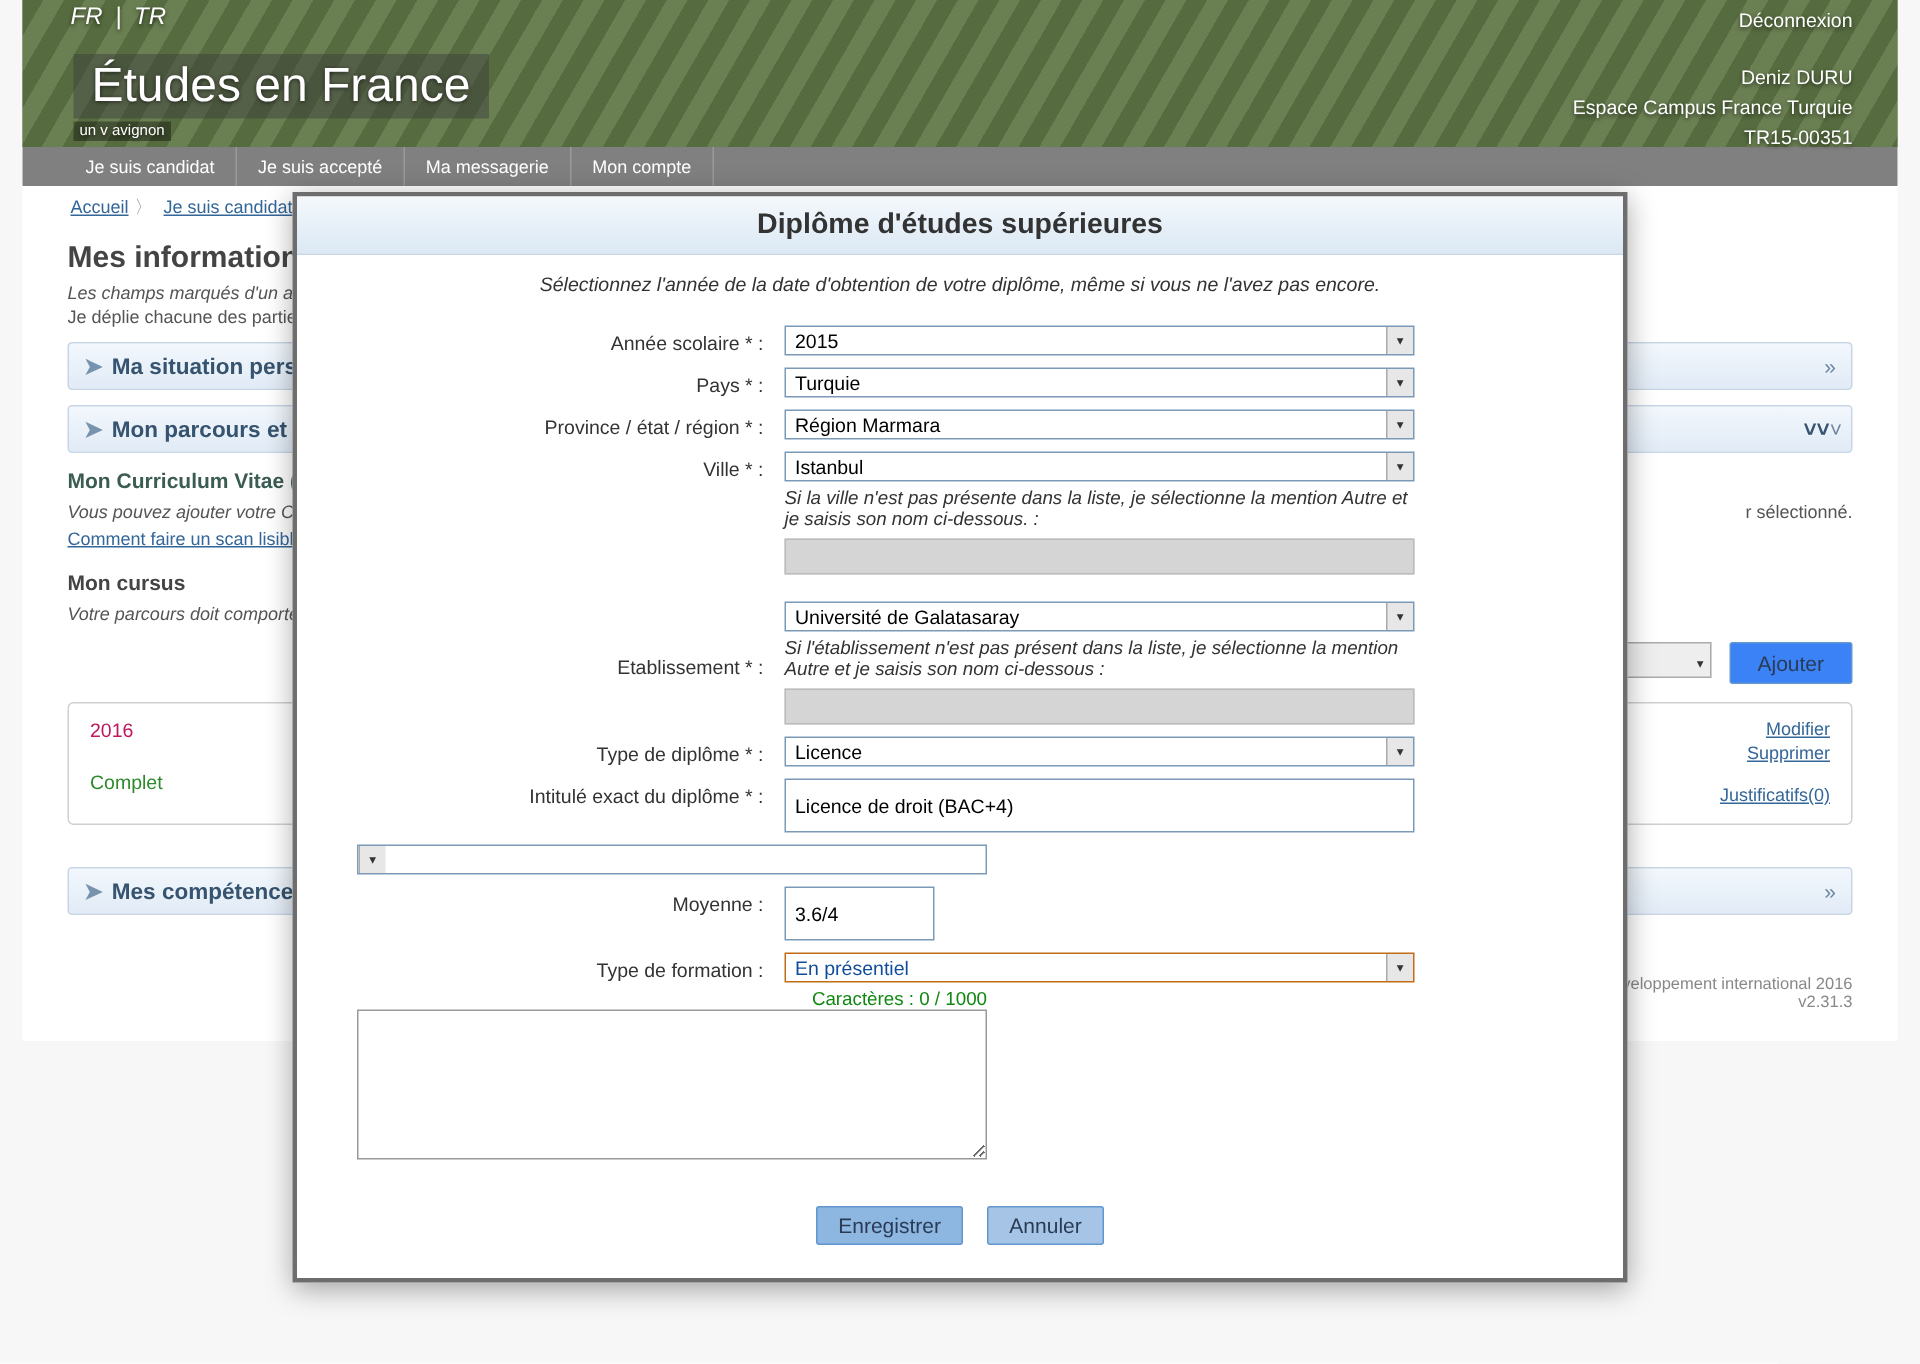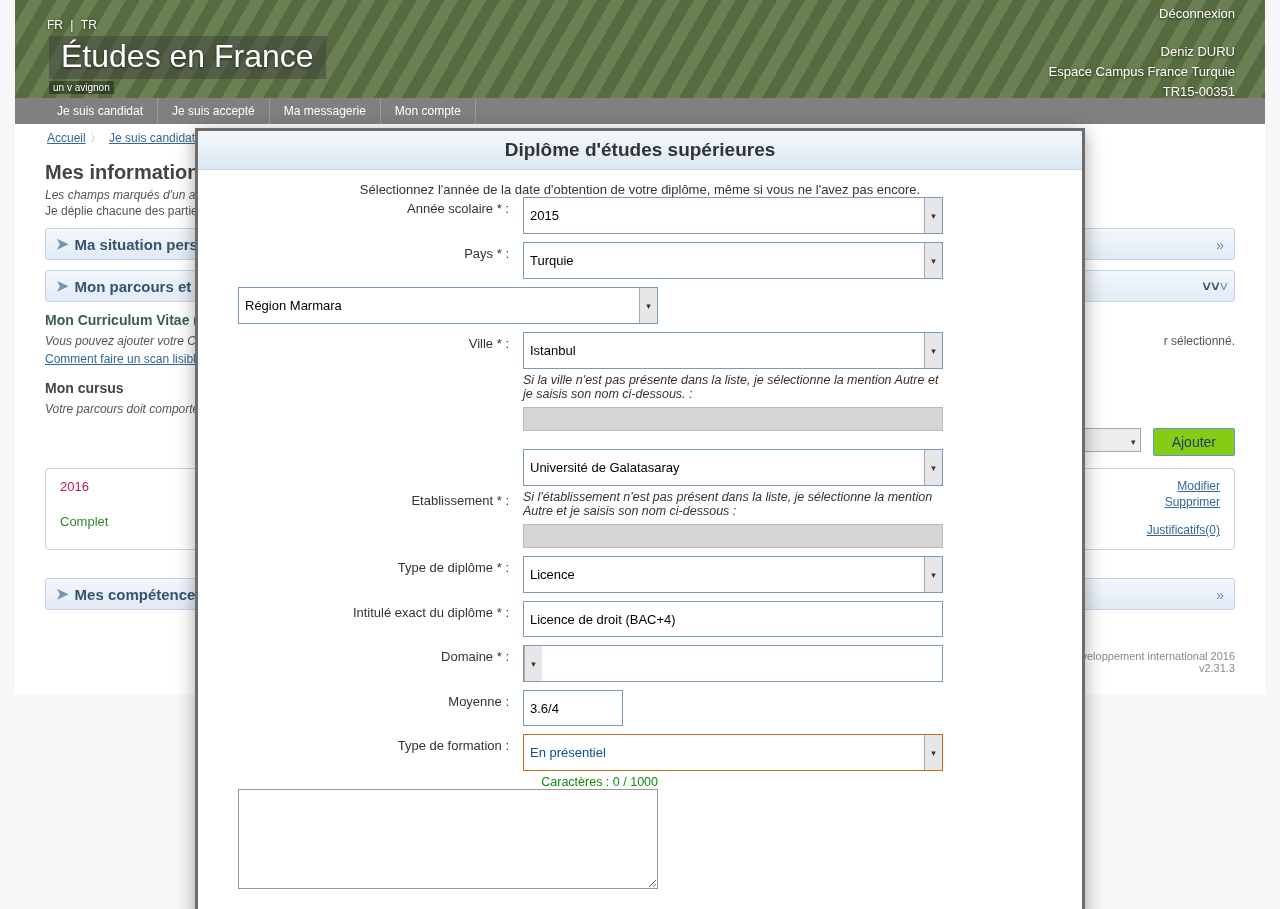--- a/index.html
+++ b/index.html
@@ -28,21 +28,21 @@
   .banner {
     position: relative;
     height: 98px;
     background:
       repeating-linear-gradient(120deg,#566b3f 0 12px,#6a7f52 12px 24px),
       linear-gradient(#6b7e56,#767f5e);
     color: #fff;
     text-shadow: 0 1px 3px rgba(0,0,0,.6);
   }
   .banner .lang {
-    position: absolute; top: 18px; left: 32px; font-size: 12px;
+    position: absolute; top: 3px; left: 32px; font-size: 16px; font-style: italic;
   }
   .banner .lang span { margin-right: 4px; }
   .banner .title {
     position: absolute; left: 34px; top: 36px;
     font-size: 32px; font-weight: 400;
     padding: 2px 12px 4px;
     background: rgba(60,60,60,.45);
   }
   .banner .userblock {
     position: absolute; right: 30px; top: 4px; text-align: right;
@@ -87,21 +87,21 @@
   .select-box {
     border: 1px solid #aaa; background:#eee; width:120px; height:24px;
     display:flex; align-items:center; justify-content:flex-end; padding-right:4px;
   }
   .btn {
     display:inline-block; background: var(--accent-blue);
     border:1px solid var(--accent-blue-dark);
     padding: 5px 18px; color:#2a3b55; font-size:14px; cursor:pointer;
     border-radius:2px;
   }
-  .btn.primary { background:#84cc16; }
+  .btn.primary { background:#3b82f6; }
   .btn.small { padding:4px 14px; font-size:14px; }
   .card {
     border:1px solid #d0d0d0; border-radius:4px;
     margin-top:12px; padding:10px 14px;
     display:flex; justify-content:space-between;
     min-height:80px;
   }
   .card .links a { display:block; color:#336699; text-decoration:underline; font-size:12px; text-align:right; margin-bottom:2px;}
   .card .year { color:#be185d; font-size:13px;}
   .card .status { color:#2c8a2c; font-size:13px; margin-top:20px;}
@@ -114,31 +114,31 @@
     width:890px; background:#fff;
     border:3px solid #6d6d6d; box-shadow:0 4px 18px rgba(0,0,0,.35);
     z-index:100;
   }
   .modal-header {
     background:linear-gradient(#f4f8fc,#dbe8f4);
     text-align:center; font-size:19px; font-weight:bold;
     padding:8px 12px; border-bottom:1px solid #c7d5e6;
   }
   .modal-body { padding: 12px 40px 22px; }
-  .instr { text-align:center; font-size:13px; margin-bottom:0;}
+  .instr { font-style:italic; text-align:center; font-size:13px; margin-bottom:20px;}
   .form-row {
     display:flex; align-items:flex-start; margin-bottom:8px;
   }
   .form-row > label {
     width: 285px; text-align:right; padding-right:14px;
     font-size:13px; padding-top:4px;
   }
   .form-row .field { flex:1; }
   .sel {
-    display:flex; border:1px solid #7a9ab7; background:#fff; height:37px;
+    display:flex; border:1px solid #7a9ab7; background:#fff; height:20px;
     width:420px;
   }
   .sel input {
     flex:1; border:none; padding:0 6px; font-size:13px; background:transparent;
   }
   .sel .dd {
     width:18px; background:#e7e7e7; border-left:1px solid #aaa;
     display:flex; align-items:center; justify-content:center; font-size:10px;
   }
   .sel.orange { border-color:#c26c17; }
@@ -295,20 +295,21 @@
       <label>Pays * :</label>
       <div class="field">
         <div class="sel">
           <input value="Turquie" style="">
           <div class="dd chev"></div>
         </div>
       </div>
     </div>
 
     <div class="form-row">
+      <label>Province / état / région * :</label>
       <div class="field">
         <div class="sel">
           <input value="Région Marmara" style="">
           <div class="dd chev"></div>
         </div>
       </div>
     </div>
 
     <div class="form-row">
       <label>Ville * :</label>
@@ -345,21 +346,20 @@
     </div>
 
     <div class="form-row">
       <label>Intitulé exact du diplôme * :</label>
       <div class="field">
         <input class="txt-input" value="Licence de droit (BAC+4)" style="">
       </div>
     </div>
 
     <div class="form-row">
-      <label>Domaine * :</label>
       <div class="field">
         <div class="sel">
           <div class="dd chev"></div>
         </div>
       </div>
     </div>
 
     <div class="form-row moyenne-row">
       <label>Moyenne :</label>
       <div class="field">

